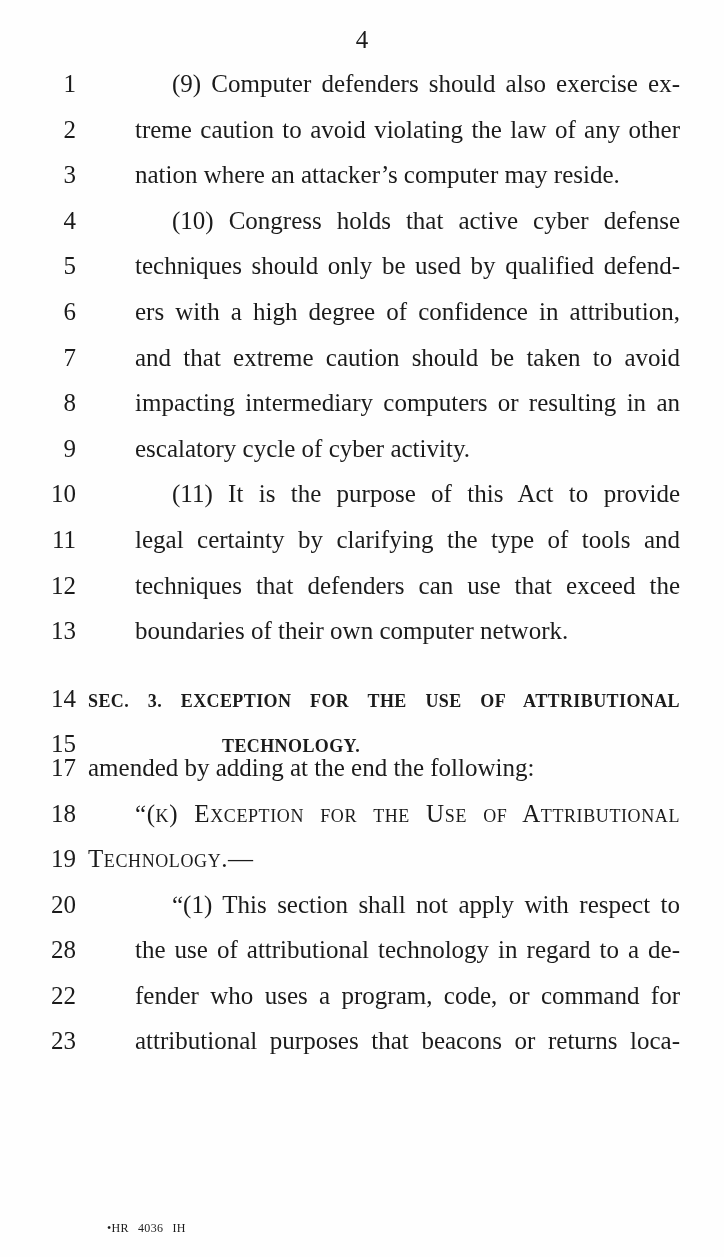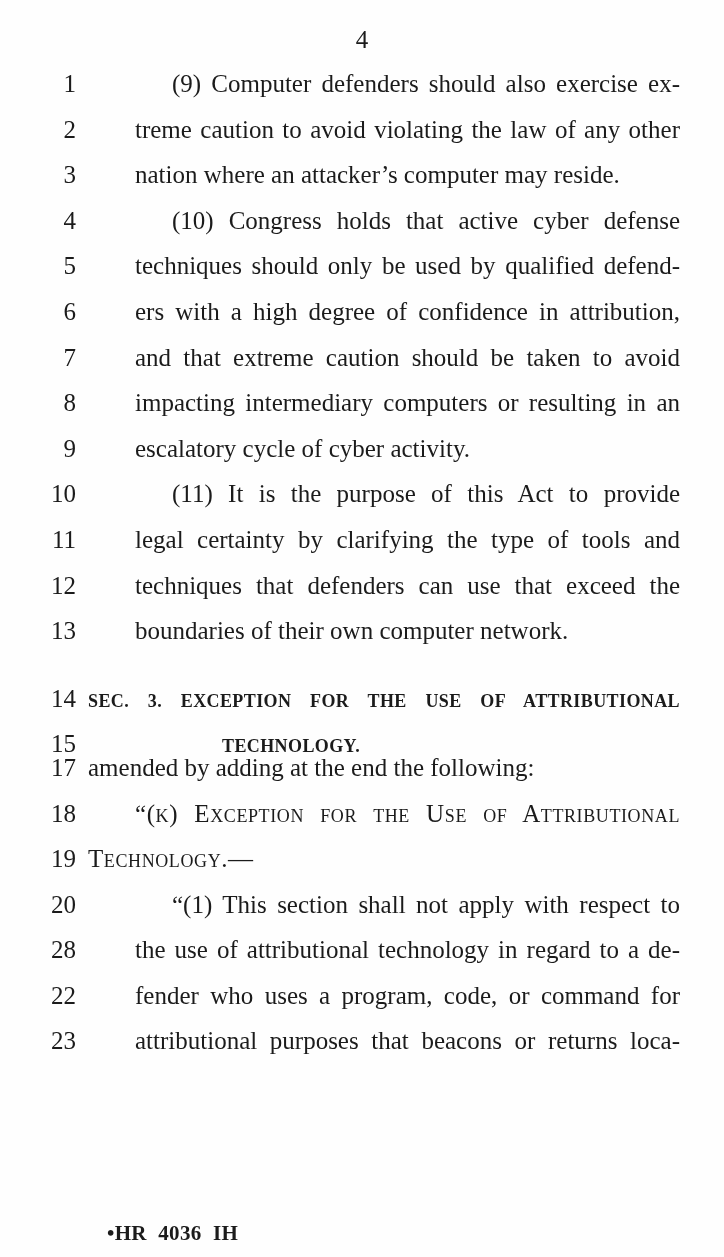--- a/index.html
+++ b/index.html
@@ -63,22 +63,22 @@
     margin-top: 28px;
   }
   .st-smallcaps .text {
     font-variant: small-caps;
     letter-spacing: 0.6px;
   }
   .footer {
     position: absolute;
     left: 107px;
     top: 1221px;
-    font-weight: bold;
-    font-size: 21px;
+    font-weight: normal;
+    font-size: 12px;
     word-spacing: 6px;
     letter-spacing: 0.3px;
   }
 </style>
 </head>
 <body>
 
 <div class="page">
   <div class="pagenum">4</div>
 

